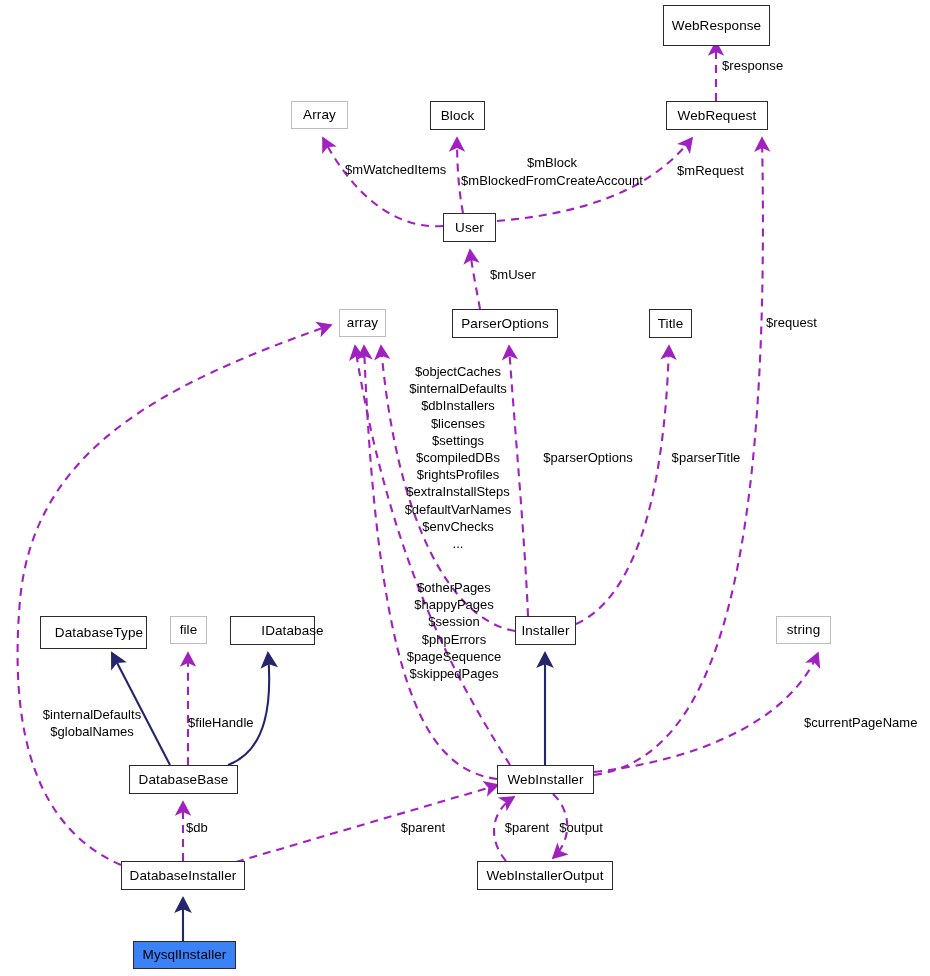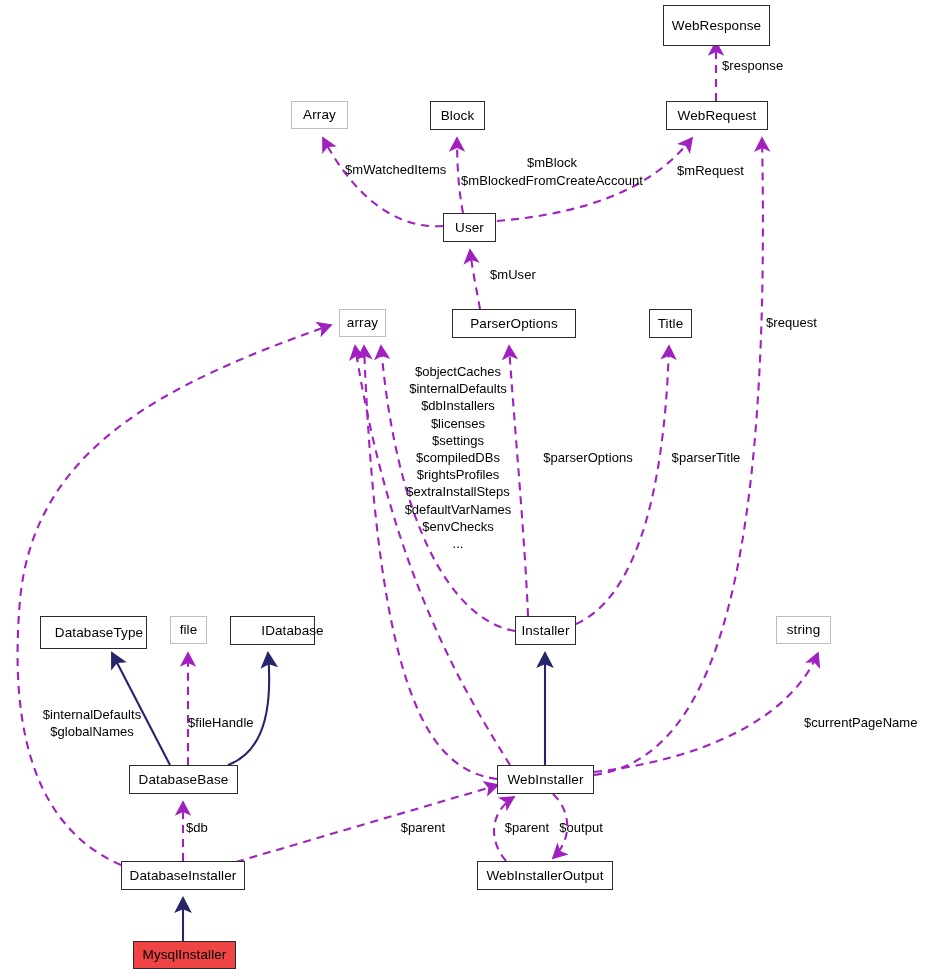--- a/index.html
+++ b/index.html
@@ -35,21 +35,21 @@
     color: #000000;
     background: #ffffff;
     border: 1.6px solid #2b2b2b;
     white-space: nowrap;
     letter-spacing: 0.1px;
   }
   .uml-node.builtin {
     border: 1.4px solid #bdbdbd;
   }
   .uml-node.focus {
-    background: #ef4444;
+    background: #3b82f6;
     border: 1.6px solid #2b2b2b;
   }
   .edge-label {
     position: absolute;
     font-size: 13px;
     line-height: 17px;
     color: #000000;
     white-space: nowrap;
     letter-spacing: 0.05px;
   }
@@ -113,21 +113,21 @@
       <path d="M183,941 L183,898"></path>
     </g>
   </svg>
 
   <div class="uml-node" style="left:663px;top:5px;width:107px;height:41px;">WebResponse</div>
   <div class="uml-node builtin" style="left:291px;top:101px;width:57px;height:28px;">Array</div>
   <div class="uml-node" style="left:430px;top:101px;width:55px;height:29px;">Block</div>
   <div class="uml-node" style="left:666px;top:101px;width:102px;height:29px;">WebRequest</div>
   <div class="uml-node" style="left:443px;top:213px;width:53px;height:29px;">User</div>
   <div class="uml-node builtin" style="left:339px;top:309px;width:47px;height:28px;">array</div>
-  <div class="uml-node" style="left:452px;top:309px;width:124px;height:29px;">ParserOptions</div>
+  <div class="uml-node" style="left:452px;top:309px;width:106px;height:29px;">ParserOptions</div>
   <div class="uml-node" style="left:649px;top:309px;width:43px;height:29px;">Title</div>
   <div class="uml-node" style="left:40px;top:616px;width:107px;height:33px;padding-left:11px;">DatabaseType</div>
   <div class="uml-node builtin" style="left:170px;top:616px;width:37px;height:28px;">file</div>
   <div class="uml-node" style="left:230px;top:616px;width:85px;height:29px;padding-left:40px;">IDatabase</div>
   <div class="uml-node" style="left:515px;top:616px;width:61px;height:29px;">Installer</div>
   <div class="uml-node builtin" style="left:776px;top:616px;width:55px;height:28px;">string</div>
   <div class="uml-node" style="left:129px;top:765px;width:109px;height:29px;">DatabaseBase</div>
   <div class="uml-node" style="left:497px;top:765px;width:97px;height:29px;">WebInstaller</div>
   <div class="uml-node" style="left:121px;top:861px;width:124px;height:29px;">DatabaseInstaller</div>
   <div class="uml-node" style="left:477px;top:861px;width:136px;height:29px;">WebInstallerOutput</div>
@@ -157,14 +157,22 @@
       <div>$dbInstallers</div>
       <div>$licenses</div>
       <div>$settings</div>
       <div>$compiledDBs</div>
       <div>$rightsProfiles</div>
       <div>$extraInstallSteps</div>
       <div>$defaultVarNames</div>
       <div>$envChecks</div>
       <div>...</div>
     </div>
+  <div class="attr-stack" style="left:454px;top:579px;">
+      <div>$otherPages</div>
+      <div>$happyPages</div>
+      <div>$session</div>
+      <div>$phpErrors</div>
+      <div>$pageSequence</div>
+      <div>$skippedPages</div>
+    </div>
 
 </div>
 
 </body></html>

